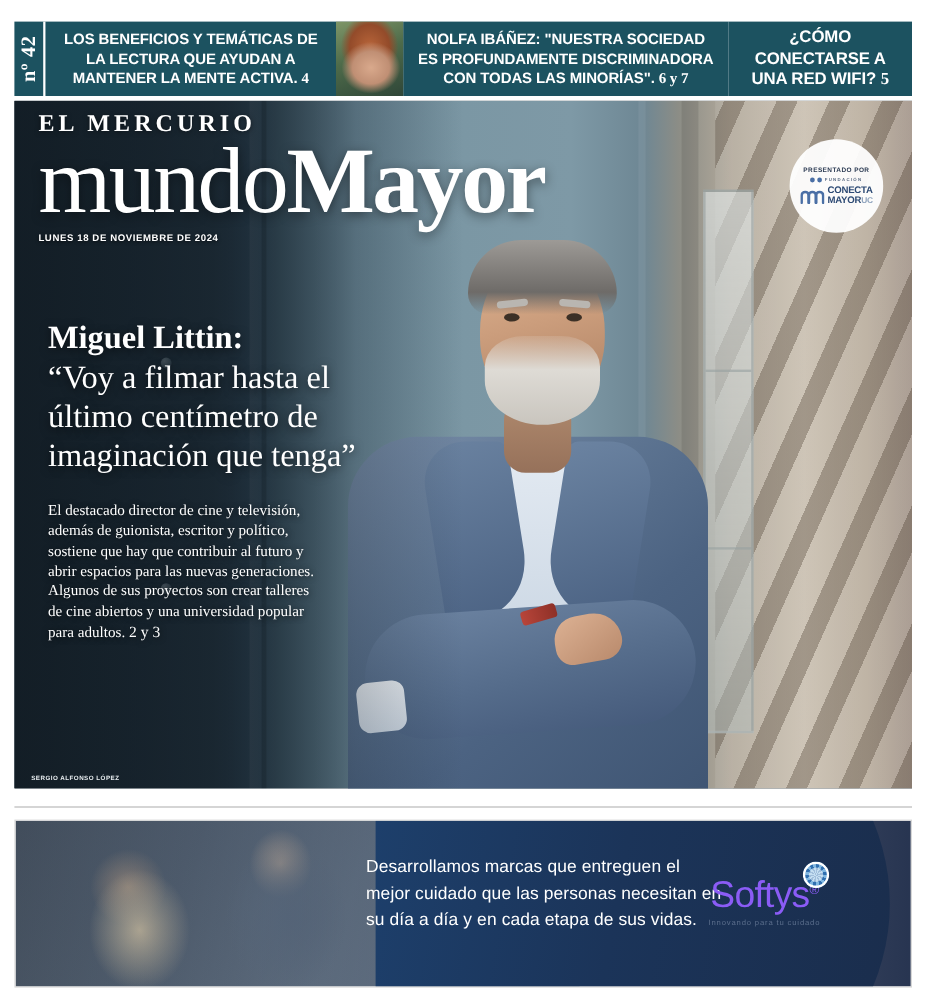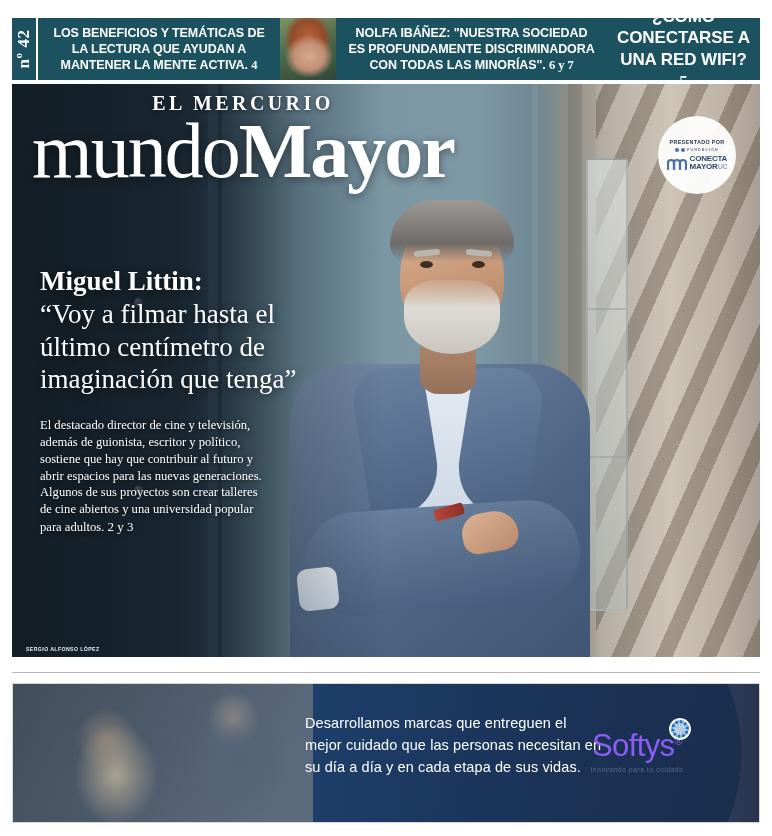--- a/index.html
+++ b/index.html
@@ -58,21 +58,21 @@
     justify-content: center;
     text-align: center;
     padding: 0 10px;
     font-weight: bold;
     font-size: 12.5px;
     line-height: 1.28;
     letter-spacing: -0.1px;
   }
   .teaser-1 { flex: 0 0 242px; }
   .teaser-2 { flex: 1 1 auto; }
-  .teaser-3 { flex: 0 0 153px; font-size: 17px; }
+  .teaser-3 { flex: 0 0 153px; font-size: 14px; }
 
   .teaser .page-ref {
     font-family: "Liberation Serif", serif;
     font-weight: bold;
   }
 
   
   .teaser-thumb {
     flex: 0 0 56px;
     position: relative;
@@ -293,21 +293,20 @@
 
   
   .masthead { position: absolute; left: 20px; top: 8px; }
   .masthead-kicker {
     color: #ffffff;
     font-family: "Liberation Serif", serif;
     font-weight: bold;
     font-size: 20px;
     letter-spacing: 3.4px;
     text-shadow: 0 1px 4px rgba(0,0,0,0.55);
-    text-align: center;
   }
   .masthead-title {
     color: #ffffff;
     font-family: "Liberation Serif", serif;
     font-size: 78px;
     line-height: 0.86;
     margin-top: 2px;
     letter-spacing: -2px;
     text-shadow: 0 2px 10px rgba(0,0,0,0.45);
     white-space: nowrap;
@@ -570,20 +569,21 @@
       <div class="fig-pocket"></div>
       <div class="fig-hand"></div>
       <div class="fig-cuff"></div>
     </div>
 
     <div class="hero-scrim"></div>
 
     <div class="masthead">
       <div class="masthead-kicker">EL MERCURIO</div>
       <div class="masthead-title"><span class="mundo">mundo</span><span class="mayor">Mayor</span></div>
+      <div class="masthead-date">LUNES 18 DE NOVIEMBRE DE 2024</div>
     </div>
 
     <div class="sponsor-badge">
       <div class="sponsor-top">PRESENTADO POR</div>
       <div class="sponsor-dots">
         <i></i>
           <i></i>
         <span class="sponsor-fund">FUNDACIÓN</span>
       </div>
       <div class="sponsor-row">

